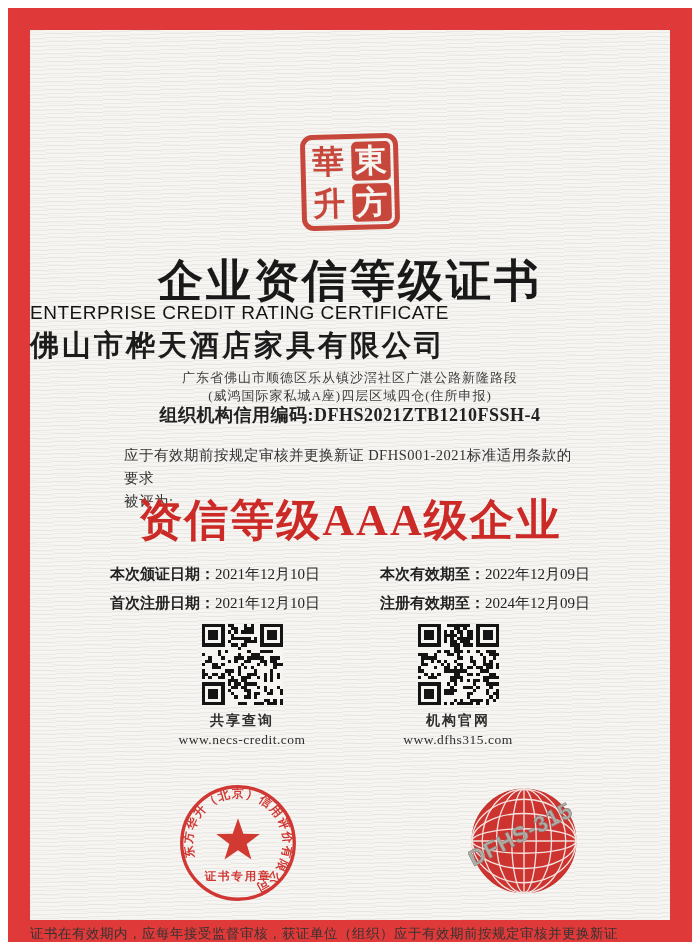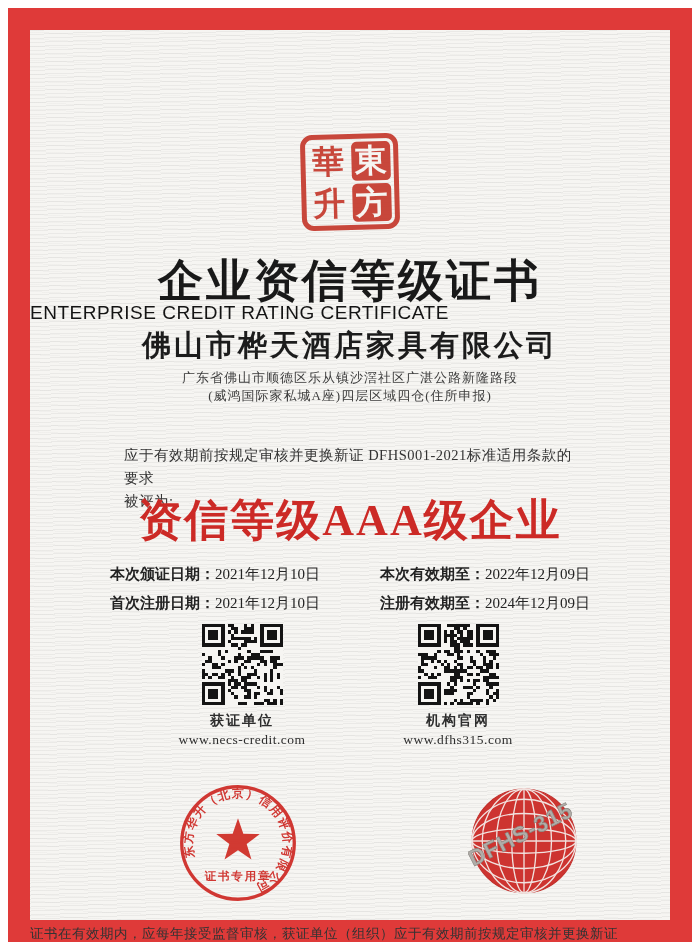--- a/index.html
+++ b/index.html
@@ -32,21 +32,21 @@
     position:absolute; top:221px; left:0; right:0; text-align:center;
     font-family:"Liberation Sans", sans-serif; font-weight:900;
     font-size:45px; letter-spacing:3px; color:#191919;
   }
   .subtitle {
     position:absolute; top:272px; left:0; right:0; text-align:left;
     font-family:"Liberation Sans", sans-serif; font-weight:normal;
     font-size:19px; letter-spacing:0.5px; color:#141414;
   }
   .company {
-    position:absolute; top:296px; left:0; right:0; text-align:center;
+    position:absolute; top:296px; left:0; right:0; 
     font-weight:bold; font-size:29px; letter-spacing:3px; color:#1c1c1c;
   }
   .address {
     position:absolute; top:339px; left:0; right:0; text-align:center;
     font-size:13px; line-height:1.35; color:#3b3b3b; letter-spacing:1px;
   }
   .credit-code {
     position:absolute; top:373px; left:0; right:0; text-align:center;
     font-weight:bold; font-size:18px; letter-spacing:0.5px; color:#222;
   }
@@ -98,20 +98,21 @@
       <div class="stamp-cell solid">方</div>
     </div>
 
     <div class="title">企业资信等级证书</div>
     <div class="subtitle">ENTERPRISE CREDIT RATING CERTIFICATE</div>
     <div class="company">佛山市桦天酒店家具有限公司</div>
     <div class="address">
       <div>广东省佛山市顺德区乐从镇沙滘社区广湛公路新隆路段</div>
       <div>(威鸿国际家私城A座)四层区域四仓(住所申报)</div>
     </div>
+    <div class="credit-code">组织机构信用编码:DFHS2021ZTB1210FSSH-4</div>
 
     <div class="statement">
       <div>应于有效期前按规定审核并更换新证 DFHS001-2021标准适用条款的要求</div>
       <div>被评为:</div>
     </div>
 
     <div class="rating">资信等级AAA级企业</div>
 
     <div class="dates">
       <div class="date-item"><span class="lbl">本次颁证日期：</span><span>2021年12月10日</span></div>
@@ -296,21 +297,21 @@
               <rect x="0" y="0" width="22.68" height="22.68" fill="#141414"></rect>
               <rect x="3.24" y="3.24" width="16.200000000000003" height="16.200000000000003" fill="#f6f5f2"></rect>
               <rect x="6.48" y="6.48" width="9.72" height="9.72" fill="#141414"></rect>
               <rect x="58.32000000000001" y="0" width="22.68" height="22.68" fill="#141414"></rect>
               <rect x="61.56" y="3.24" width="16.200000000000003" height="16.200000000000003" fill="#f6f5f2"></rect>
               <rect x="64.80000000000001" y="6.48" width="9.72" height="9.72" fill="#141414"></rect>
               <rect x="0" y="58.32000000000001" width="22.68" height="22.68" fill="#141414"></rect>
               <rect x="3.24" y="61.56" width="16.200000000000003" height="16.200000000000003" fill="#f6f5f2"></rect>
               <rect x="6.48" y="64.80000000000001" width="9.72" height="9.72" fill="#141414"></rect>
             </svg></div>
-        <div class="qr-caption">获证单位</div>
+        <div class="qr-caption">共享查询</div>
         <div class="qr-url">www.necs-credit.com</div>
       </div>
       <div class="qr-block">
         <div class="qr-box"><svg width="81" height="81" viewBox="0 0 81 81" shape-rendering="crispEdges">
               <rect x="29.160000000000004" y="0" width="3.24" height="3.24" fill="#141414"></rect>
               <rect x="32.400000000000006" y="0" width="3.24" height="3.24" fill="#141414"></rect>
               <rect x="35.64" y="0" width="3.24" height="3.24" fill="#141414"></rect>
               <rect x="38.88" y="0" width="3.24" height="3.24" fill="#141414"></rect>
               <rect x="42.120000000000005" y="0" width="3.24" height="3.24" fill="#141414"></rect>
               <rect x="45.36" y="0" width="3.24" height="3.24" fill="#141414"></rect>

